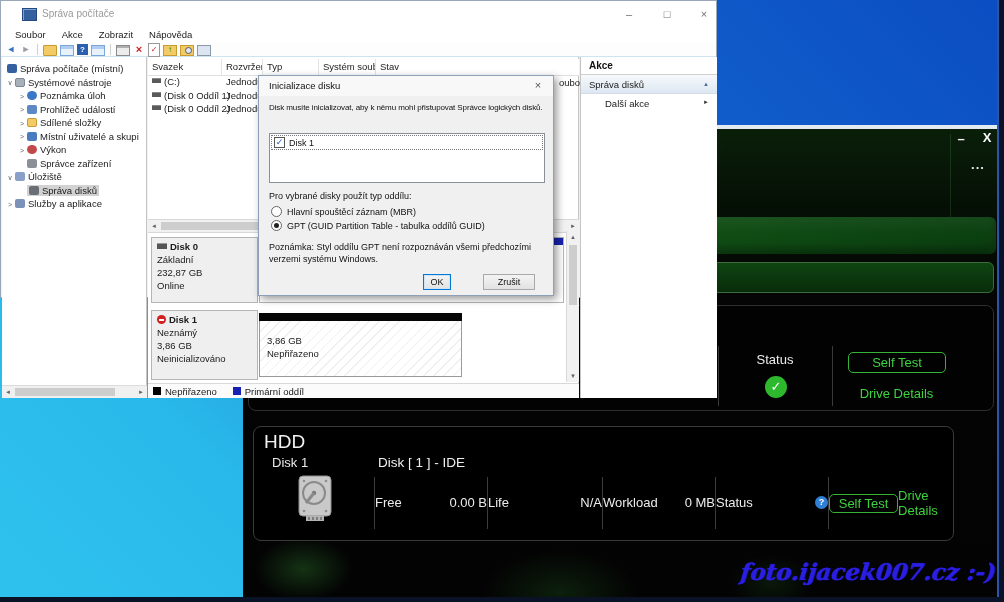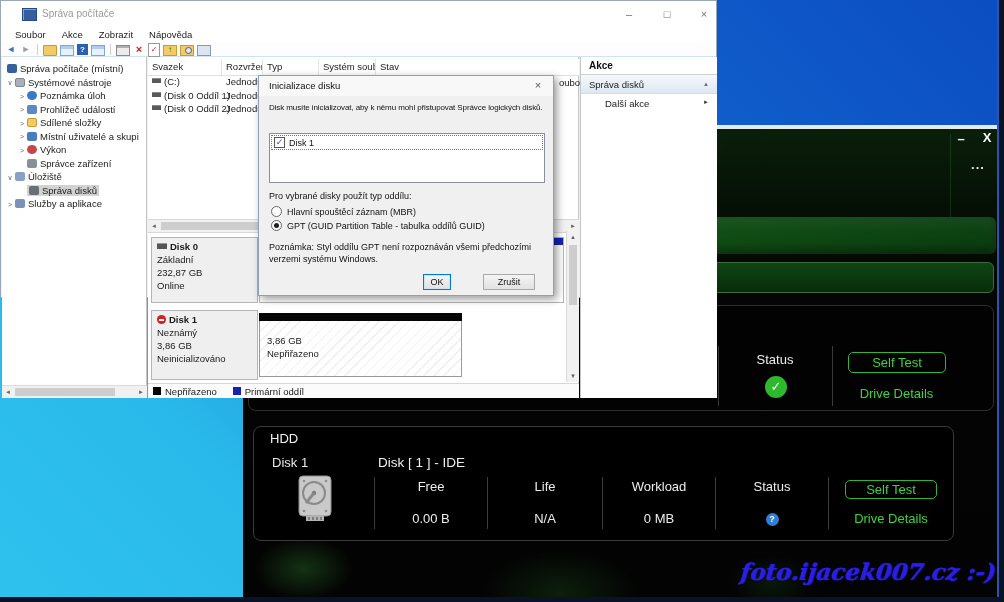--- a/index.html
+++ b/index.html
@@ -32,26 +32,26 @@
   .vdiv{position:absolute;width:1px;background:#3a3a3a;}
   #ssd-d1{left:469px;top:40px;height:60px;}
   #ssd-d2{left:583px;top:40px;height:60px;}
   #ssd-status-label{position:absolute;left:469px;top:46px;width:114px;text-align:center;color:#ececec;font-size:13px;}
   #ssd-check{position:absolute;left:516px;top:70px;width:22px;height:22px;border-radius:50%;background:#2eb82e;
     color:#fff;font-size:13px;font-weight:bold;text-align:center;line-height:22px;}
   .gbtn{border:1px solid #35b335;border-radius:5px;color:#3fd23f;text-align:center;background:transparent;}
   #ssd-selftest{position:absolute;left:599px;top:46px;width:96px;height:19px;font-size:13px;line-height:19px;}
   #ssd-details{position:absolute;left:590px;top:80px;width:115px;text-align:center;color:#3fd23f;font-size:13px;}
   #hdd-panel{position:absolute;left:10px;top:297px;width:699px;height:113px;border:1px solid #3a3a3a;border-radius:8px;background:#000;}
-  #hdd-label{position:absolute;left:16px;top:4px;color:#f2f2f2;font-size:13px;}
+  #hdd-label{position:absolute;left:10px;top:4px;color:#f2f2f2;font-size:19px;}
   #hdd-diskname{position:absolute;left:18px;top:28px;color:#e8e8e8;font-size:13px;}
   #hdd-icon{position:absolute;left:44px;top:48px;}
   #hdd-title{position:absolute;left:124px;top:28px;color:#f0f0f0;font-size:13.5px;}
   #hdd-metrics{position:absolute;left:120px;top:50px;height:52px;display:flex;}
-  .hcell{border-left:1px solid #3c3c3c;display:flex;flex-direction:column;align-items:center;justify-content:space-between;padding:2px 0 3px;box-sizing:border-box;}
+  .hcell{border-left:1px solid #3c3c3c;display:flex;flex-direction:row;align-items:center;justify-content:space-between;padding:2px 0 3px;box-sizing:border-box;}
   .hcell .hl{color:#ececec;font-size:13px;}
   .hcell .hv{color:#ececec;font-size:13px;}
   #hdd-q{width:13px;height:13px;border-radius:50%;background:#2f7fd6;color:#fff;font-size:9px;font-weight:bold;text-align:center;line-height:13px;}
   #hdd-selftest{width:90px;height:17px;font-size:13px;line-height:17px;margin-top:1px;}
   #hdd-details{color:#3fd23f;font-size:13px;}
 
   
   #watermark{position:absolute;left:740px;top:558px;width:256px;text-align:right;
     font-family:"DejaVu Serif",serif;font-style:italic;font-weight:bold;font-size:23px;
     color:#2a1ee0;text-shadow:0 0 1px #2a1ee0,1px 0 0 #1a12a0;transform:skewX(-6deg);}

